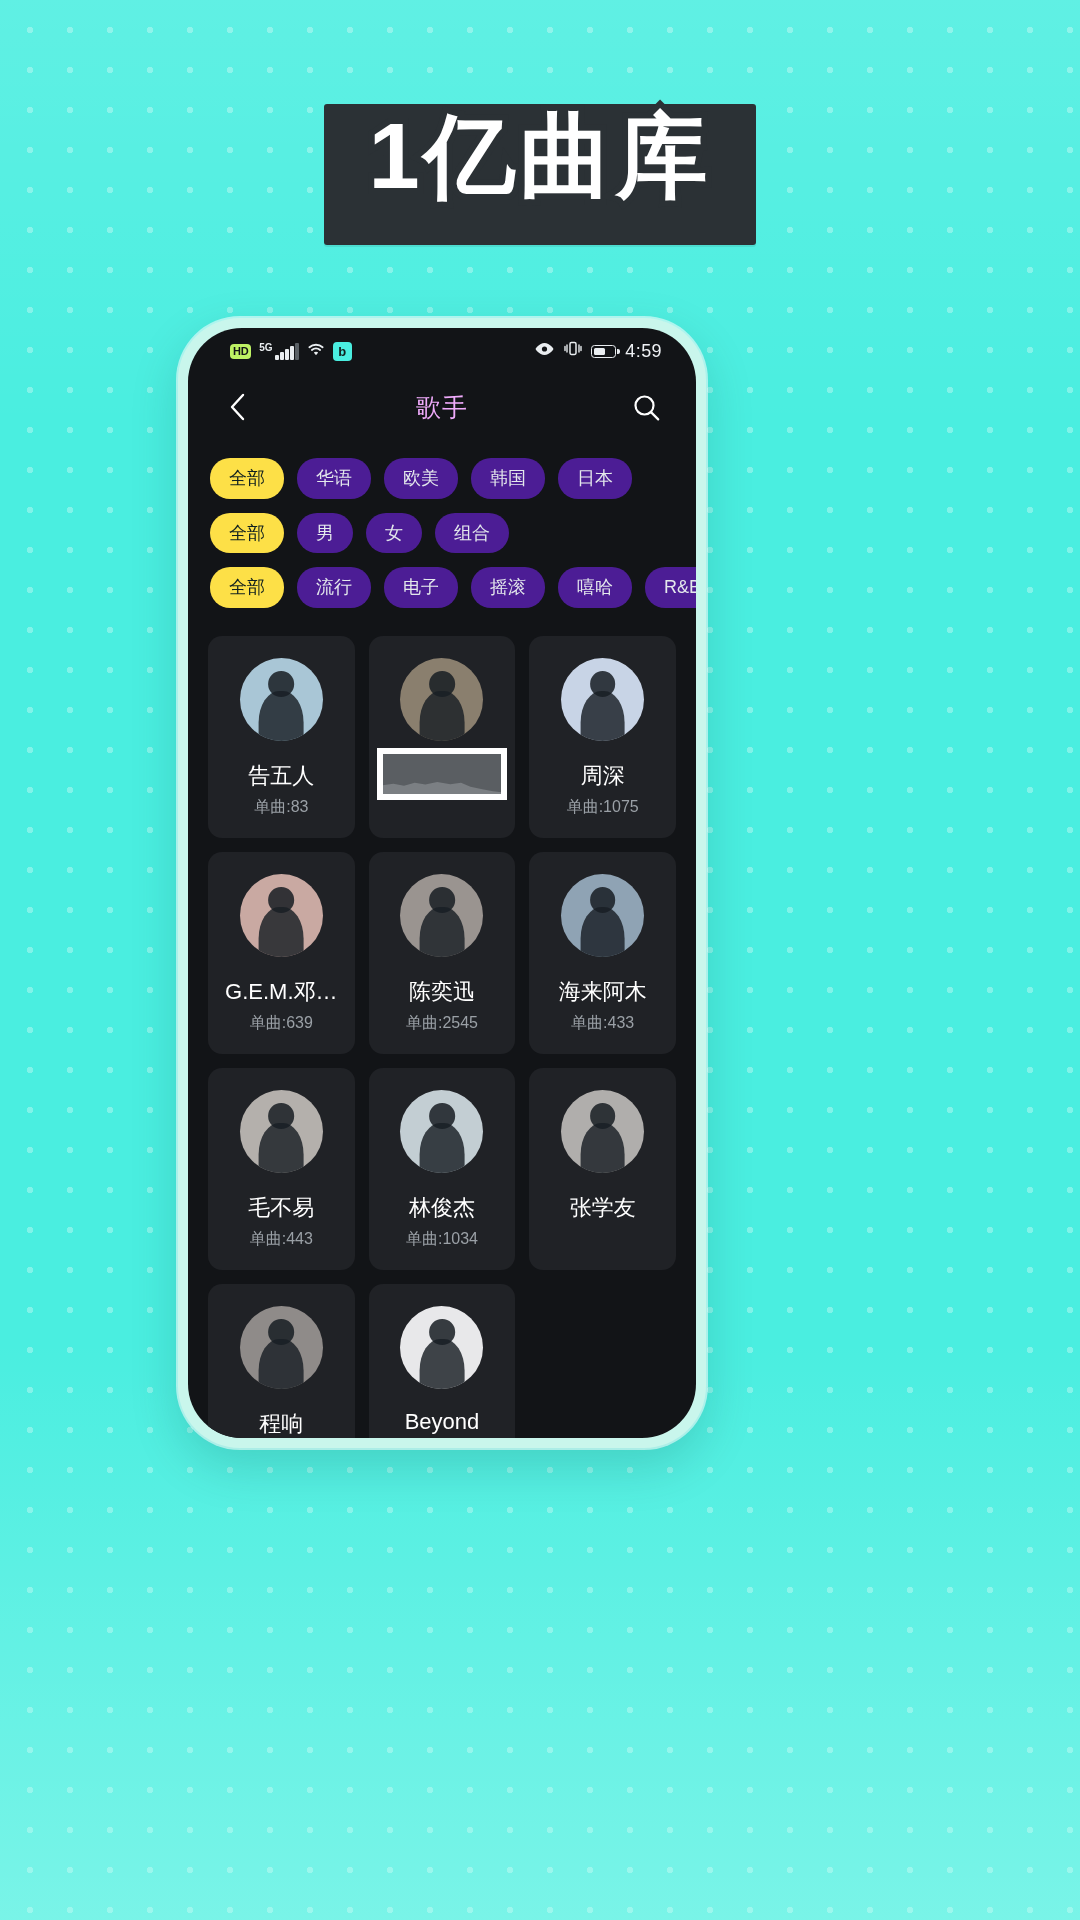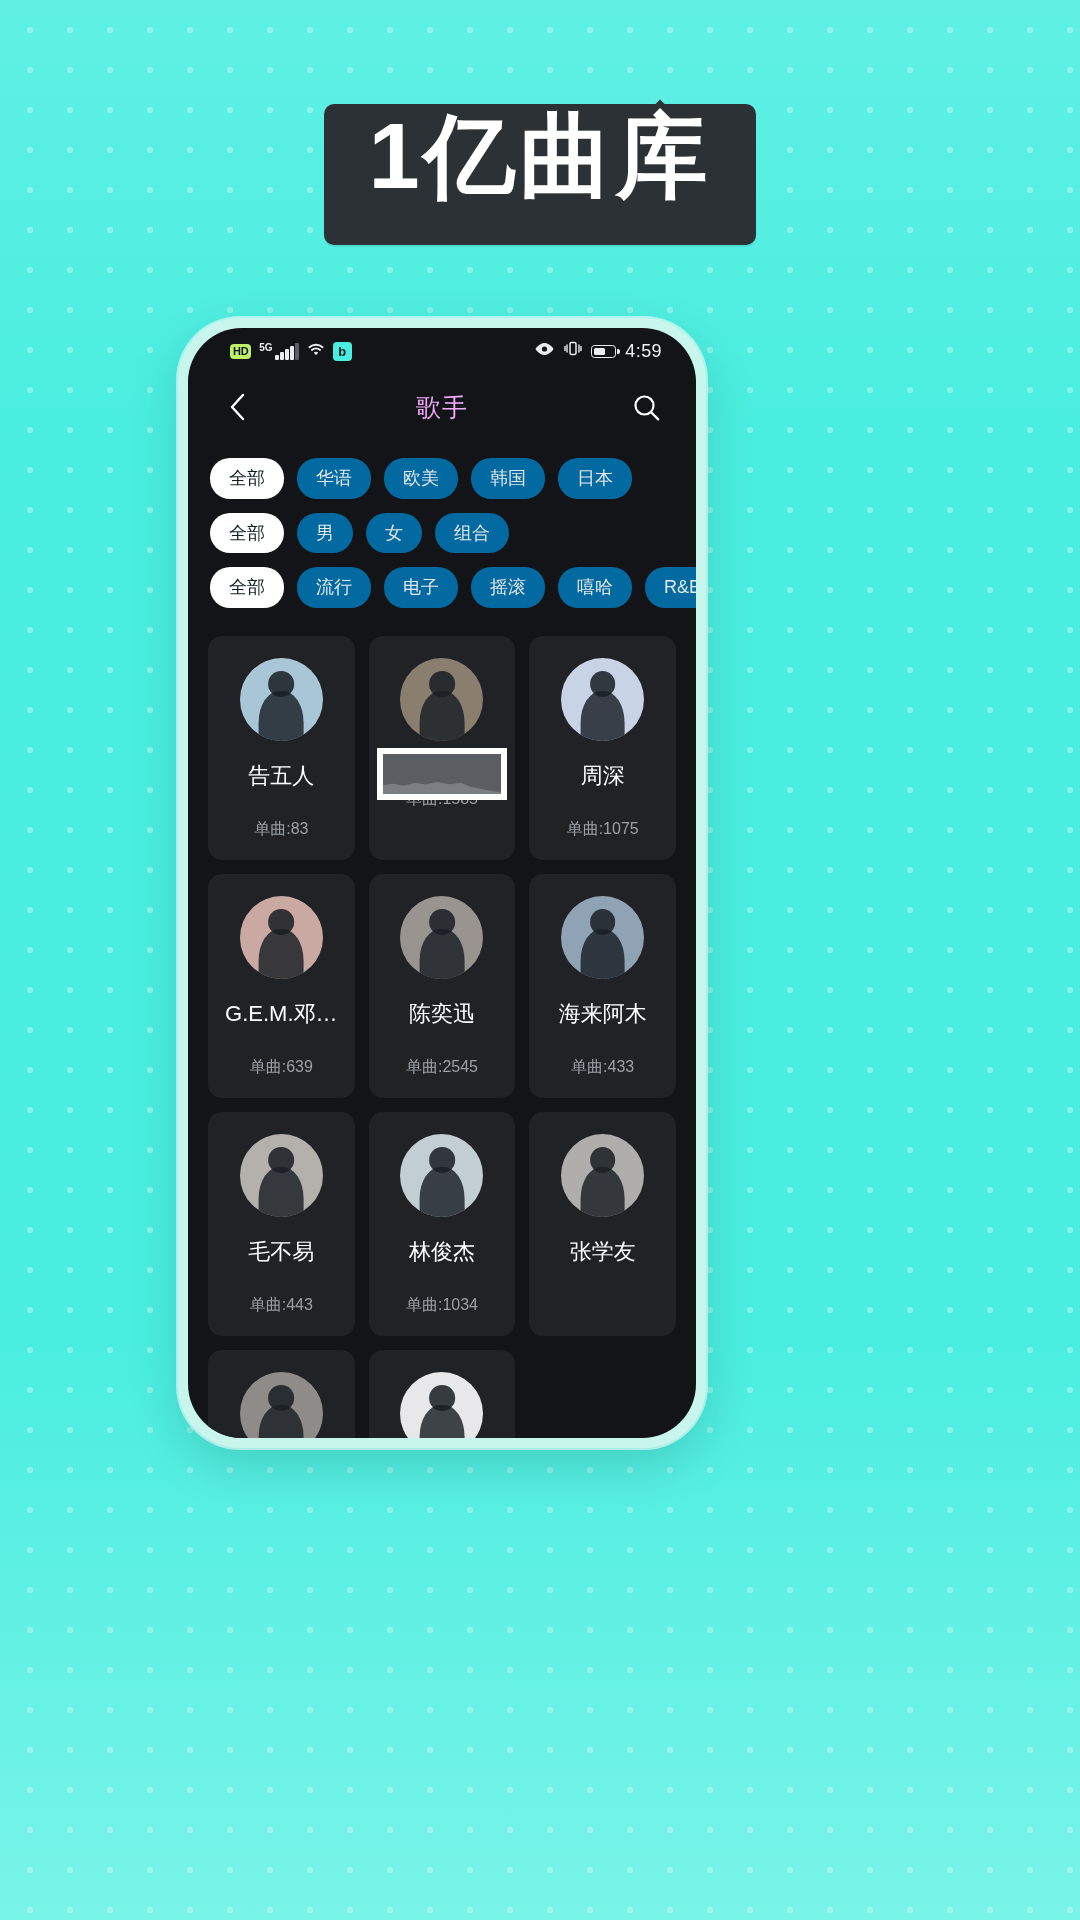--- a/index.html
+++ b/index.html
@@ -24,21 +24,21 @@
     pointer-events: none;
   }
 
   
   .headline-wrap {
     position: absolute; left: 0; right: 0; top: 104px;
     display: flex; justify-content: center;
   }
   .headline-banner {
     background: #2b3135;
-    border-radius: 10px;
+    border-radius: 3px;
     padding: 18px 44px 26px 44px;
     min-width: 396px;
     display: flex; justify-content: center;
     box-shadow: 0 2px 0 rgba(0,0,0,0.08);
   }
   .headline-text {
     font-size: 92px;
     font-weight: bold;
     color: #ffffff;
     letter-spacing: 4px;
@@ -130,29 +130,29 @@
   .filters { padding: 18px 0 6px 0; }
   .chip-row {
     display: flex; gap: 13px;
     padding: 0 22px 0 22px;
     margin-bottom: 14px;
     white-space: nowrap;
     overflow: hidden;
   }
   .chip {
     flex: 0 0 auto;
-    background: #0369a1;
+    background: #4c1d95;
     color: #e4e8ec;
     font-size: 18px;
     border-radius: 20px;
     padding: 10px 19px;
     line-height: 1.15;
     cursor: pointer;
   }
-  .chip.active { background: #ffffff; color: #10201f; font-weight: 500; }
+  .chip.active { background: #fde047; color: #10201f; font-weight: 500; }
 
   
   .grid {
     flex: 1 1 auto;
     display: grid;
     grid-template-columns: repeat(3, 1fr);
     gap: 14px;
     padding: 8px 20px 0 20px;
     overflow: hidden;
     align-content: start;
@@ -185,21 +185,21 @@
     background: rgba(25,30,36,0.86);
     border-radius: 50%;
   }
   .card-name {
     margin-top: 20px;
     color: #ffffff; font-size: 22px; font-weight: 500;
     max-width: 100%; overflow: hidden; text-overflow: ellipsis; white-space: nowrap;
     text-align: center;
   }
   .card-count {
-    margin-top: 28px;
+    margin-top: 6px;
     color: #9aa0a6; font-size: 16px;
   }
   
   .censor {
     position: absolute;
     left: 8px; right: 8px;
     top: 112px; height: 52px;
     background: #5a5e62;
     border-top: 6px solid #ffffff;
     border-bottom: 6px solid #ffffff;

